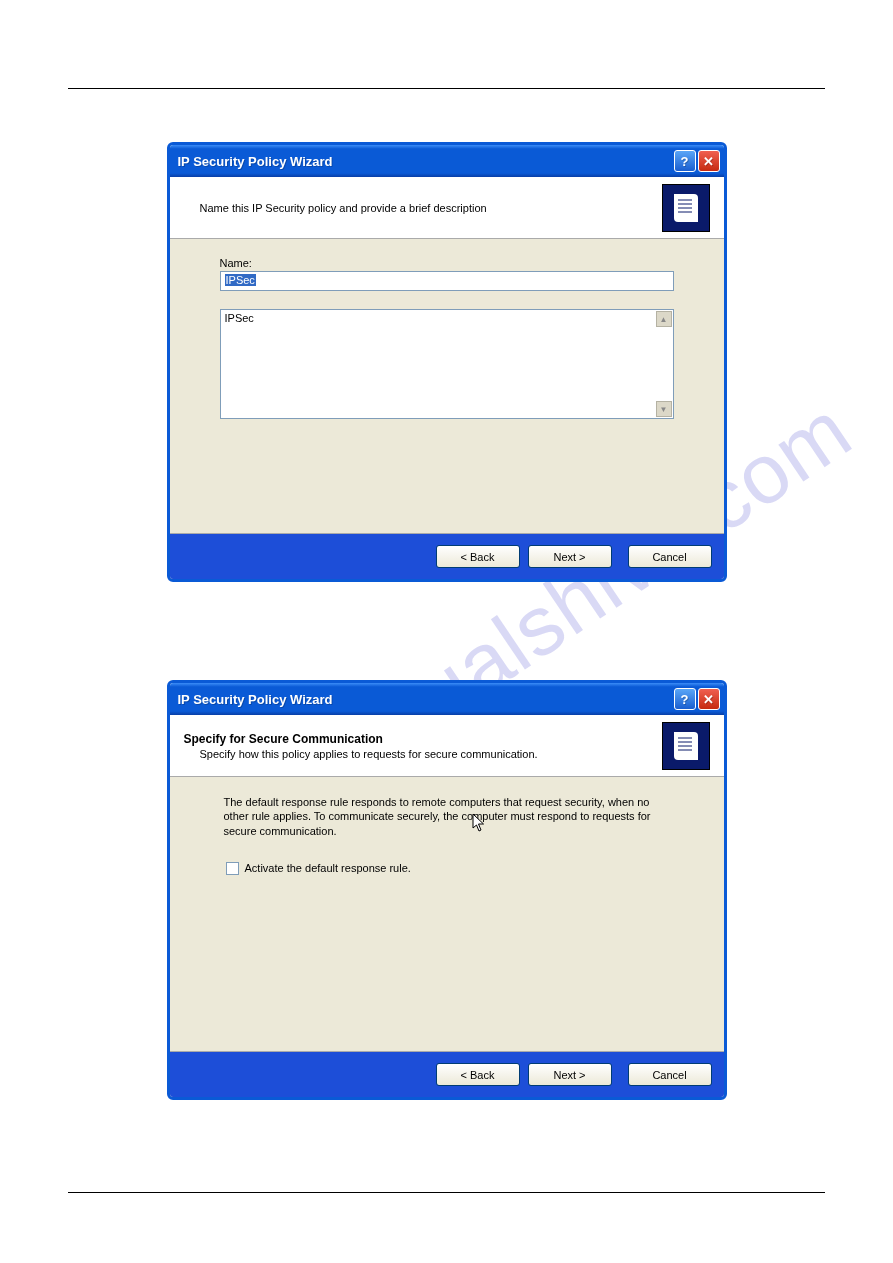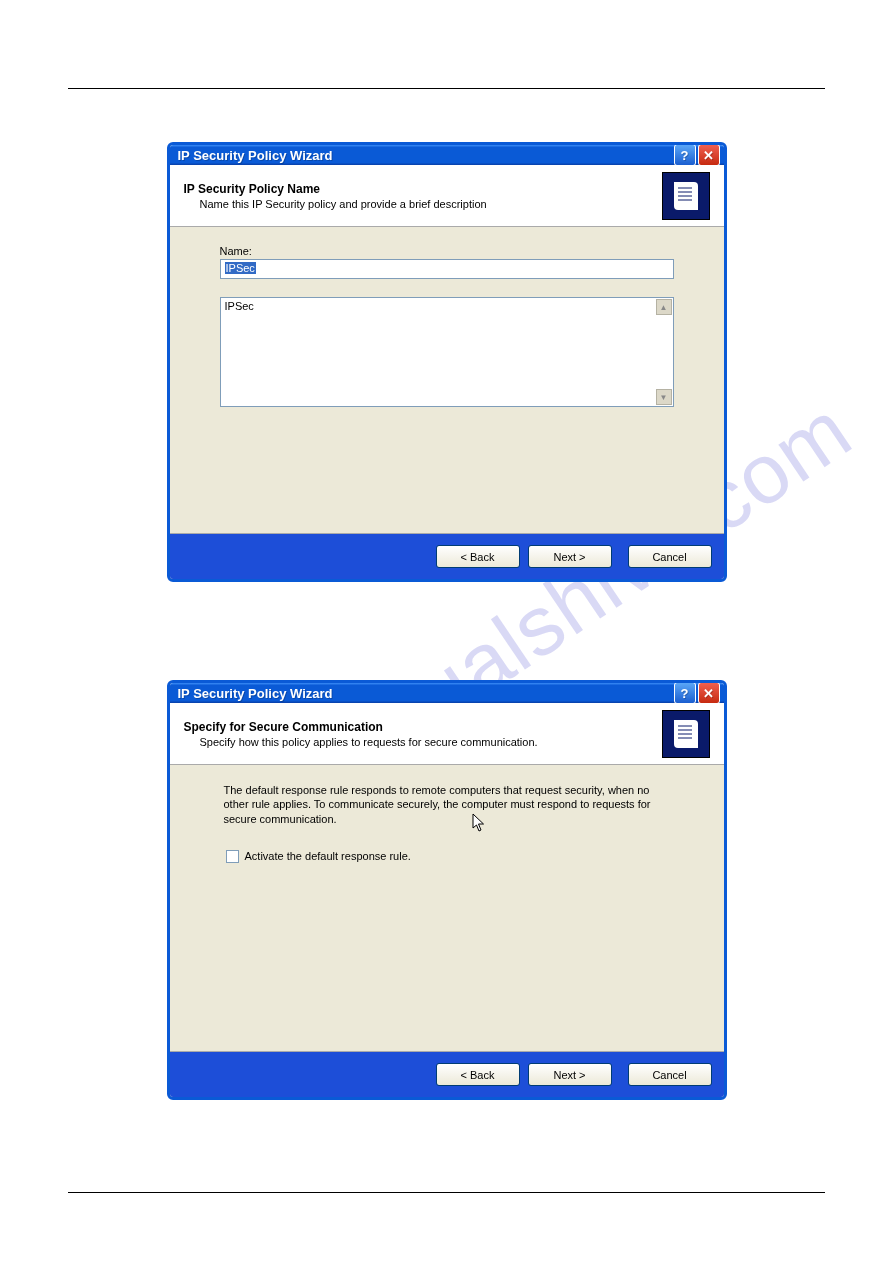--- a/index.html
+++ b/index.html
@@ -26,21 +26,21 @@
     transform: translateX(-50%);
     width: 560px;
     background: #ece9d8;
     border: 3px solid #0a5ad6;
     border-radius: 6px;
     overflow: hidden;
   }
   .dialog1 { top: 142px; height: 440px; }
   .dialog2 { top: 680px; height: 420px; }
   .titlebar {
-    height: 20px;
+    height: 32px;
     background: linear-gradient(to bottom, #3a8cf7 0%, #0a5ad6 12%, #0a5ad6 88%, #083ea6 100%);
     display: flex;
     align-items: center;
     padding: 0 4px 0 8px;
     color: #fff;
     font-weight: bold;
     font-size: 13px;
     text-shadow: 1px 1px 0 rgba(0,0,0,0.2);
   }
   .titlebar-title { flex: 1; }
@@ -204,21 +204,20 @@
     <span class="titlebar-title">IP Security Policy Wizard</span>
     <div class="titlebar-btn help-btn">
         <span>?</span>
       </div>
     <div class="titlebar-btn close-btn">
         <span>✕</span>
       </div>
   </div>
   <div class="header-area">
     <div class="header-text">
-      <div class="header-title">IP Security Policy Name</div>
       <div class="header-sub">Name this IP Security policy and provide a brief description</div>
     </div>
     <div class="header-icon">
       <svg viewBox="0 0 36 36">
           <path d="M6 4 h20 q4 0 4 4 v24 h-20 q-4 0 -4 -4 z" fill="#fff"></path>
           <path d="M26 4 q4 0 4 4 q0 -4 -4 -4 M6 28 q0 4 4 4 q-4 0 -4 -4" fill="#ccc"></path>
           <line x1="10" y1="10" x2="24" y2="10" stroke="#0a1a6a" stroke-width="1"></line>
           <line x1="10" y1="14" x2="24" y2="14" stroke="#0a1a6a" stroke-width="1"></line>
           <line x1="10" y1="18" x2="24" y2="18" stroke="#0a1a6a" stroke-width="1"></line>
           <line x1="10" y1="22" x2="24" y2="22" stroke="#0a1a6a" stroke-width="1"></line>

